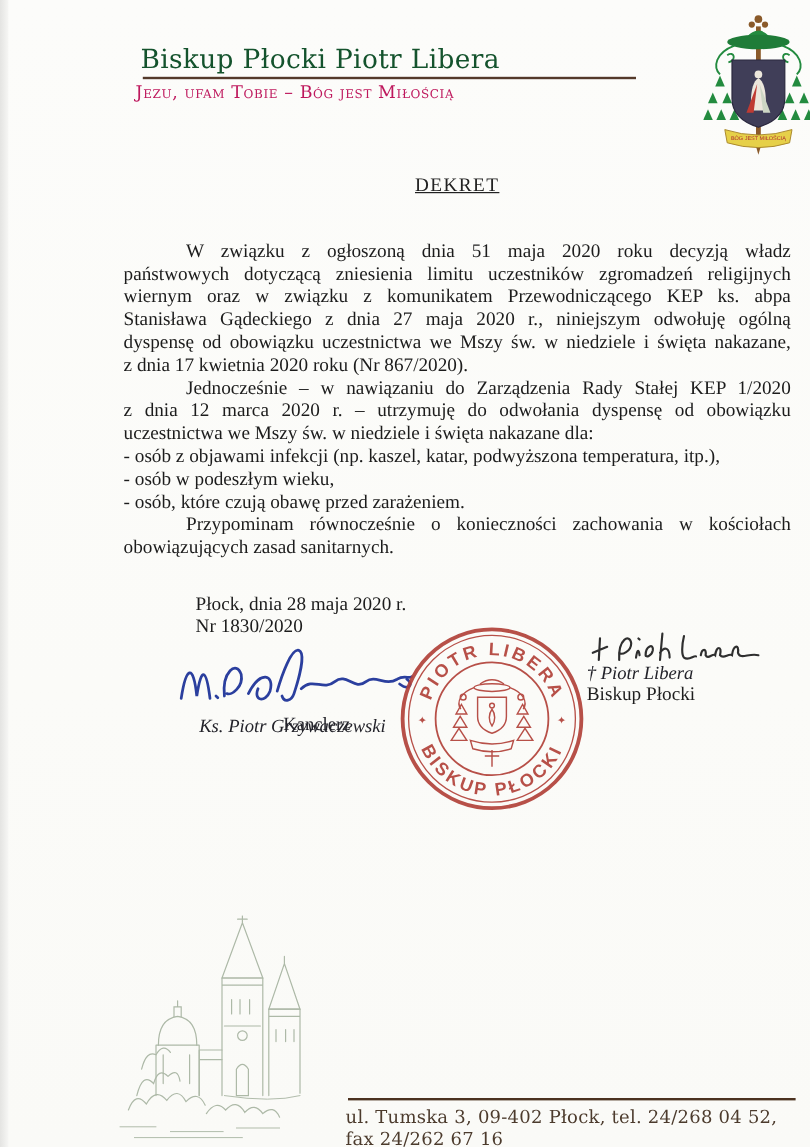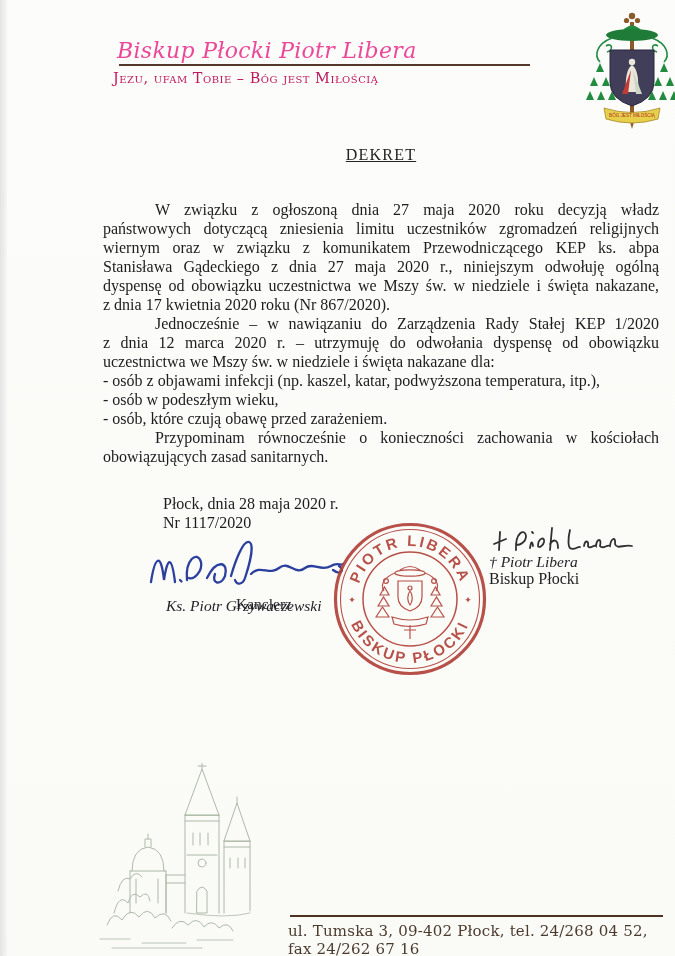--- a/index.html
+++ b/index.html
@@ -4,21 +4,21 @@
 <style>
   html,body{margin:0;padding:0;}
   body{width:675px;height:956px;position:relative;overflow:hidden;
        background:linear-gradient(180deg,#fcfcfa 0%,#fbfbf8 60%,#fafaf7 100%);
        font-family:"Liberation Serif", serif;color:#1c1c1c;}
   .abs{position:absolute;}
   
   .scan-edge{left:0;top:0;width:7px;height:956px;background:linear-gradient(90deg,#e4e4e2,#f6f6f4);}
 
   
-  .hdr-name{left:117px;top:38px;font-family:"DejaVu Serif", serif;font-size:22px;color:#ec4899;letter-spacing:.3px;font-style:italic;}
+  .hdr-name{left:117px;top:38px;font-family:"DejaVu Serif", serif;font-size:22px;color:#14532d;letter-spacing:.3px;}
   .hdr-rule{left:119px;top:64px;width:411px;height:2px;background:#54392a;}
   .hdr-motto{left:113px;top:70px;font-family:"DejaVu Serif", serif;font-variant:small-caps;
              font-size:14.5px;color:#be185d;letter-spacing:.5px;}
 
   
   .crest{left:586px;top:8px;}
 
   
   .dekret{left:103px;top:146px;width:556px;text-align:center;font-size:16px;letter-spacing:1.2px;color:#222;text-decoration:underline;}
   .doc-body{left:103px;top:200px;width:556px;font-size:16px;line-height:19px;}
@@ -94,39 +94,39 @@
     <path d="M 47,62 L 56,86 L 50,86 Z" fill="#cdd6c4"></path>
 
     <path d="M 18,100 Q 46,109 74,100 L 72,111 Q 46,119 20,111 Z" fill="#e6d049" stroke="#a8862a" stroke-width="0.8"></path>
     <text x="46" y="109" text-anchor="middle" font-family="Liberation Sans, sans-serif" font-size="4.6" fill="#b03030">BÓG JEST MIŁOŚCIĄ</text>
   </svg>
 </div>
 
 <div class="abs dekret">DEKRET</div>
 
 <div class="abs doc-body">
-  <div class="ln j ind">W związku z ogłoszoną dnia 27 maja 2020 roku decyzją władz</div>
+  <div class="ln j ind">W związku z ogłoszoną dnia 51 maja 2020 roku decyzją władz</div>
   <div class="ln j">państwowych dotyczącą zniesienia limitu uczestników zgromadzeń religijnych</div>
   <div class="ln j">wiernym oraz w związku z komunikatem Przewodniczącego KEP ks. abpa</div>
   <div class="ln j">Stanisława Gądeckiego z dnia 27 maja 2020 r., niniejszym odwołuję ogólną</div>
   <div class="ln j">dyspensę od obowiązku uczestnictwa we Mszy św. w niedziele i święta nakazane,</div>
   <div class="ln">z dnia 17 kwietnia 2020 roku (Nr 867/2020).</div>
   <div class="ln j ind">Jednocześnie – w nawiązaniu do Zarządzenia Rady Stałej KEP 1/2020</div>
   <div class="ln j">z dnia 12 marca 2020 r. – utrzymuję do odwołania dyspensę od obowiązku</div>
   <div class="ln">uczestnictwa we Mszy św. w niedziele i święta nakazane dla:</div>
   <div class="ln">- osób z objawami infekcji (np. kaszel, katar, podwyższona temperatura, itp.),</div>
   <div class="ln">- osób w podeszłym wieku,</div>
   <div class="ln">- osób, które czują obawę przed zarażeniem.</div>
   <div class="ln j ind">Przypominam równocześnie o konieczności zachowania w kościołach</div>
   <div class="ln">obowiązujących zasad sanitarnych.</div>
 </div>
 
 <div class="abs date-block">
   <div>Płock, dnia 28 maja 2020 r.</div>
-  <div>Nr 1117/2020</div>
+  <div>Nr 1830/2020</div>
 </div>
 
 <svg class="abs sig-blue" width="205" height="68" viewBox="0 0 205 68">
   <g stroke="#2b3f9e" stroke-width="2.3" fill="none" stroke-linecap="round">
     <path d="M 6,46 C 10,20 16,16 19,44 C 23,18 27,22 30,46"></path>
     <path d="M 35,44 l 1.5,1.5"></path>
     <path d="M 42,44 C 40,24 52,14 56,26 C 58,36 48,44 44,42"></path>
     <path d="M 62,42 C 72,22 84,26 80,40 C 76,50 66,48 70,38"></path>
     <path d="M 86,40 C 90,26 98,4 104,6 C 110,8 104,30 100,42 C 98,48 92,50 90,44"></path>
     <path d="M 106,38 C 116,28 124,40 134,32 C 144,24 150,40 160,32 C 168,26 176,36 186,30 C 192,26 196,30 198,28"></path>

